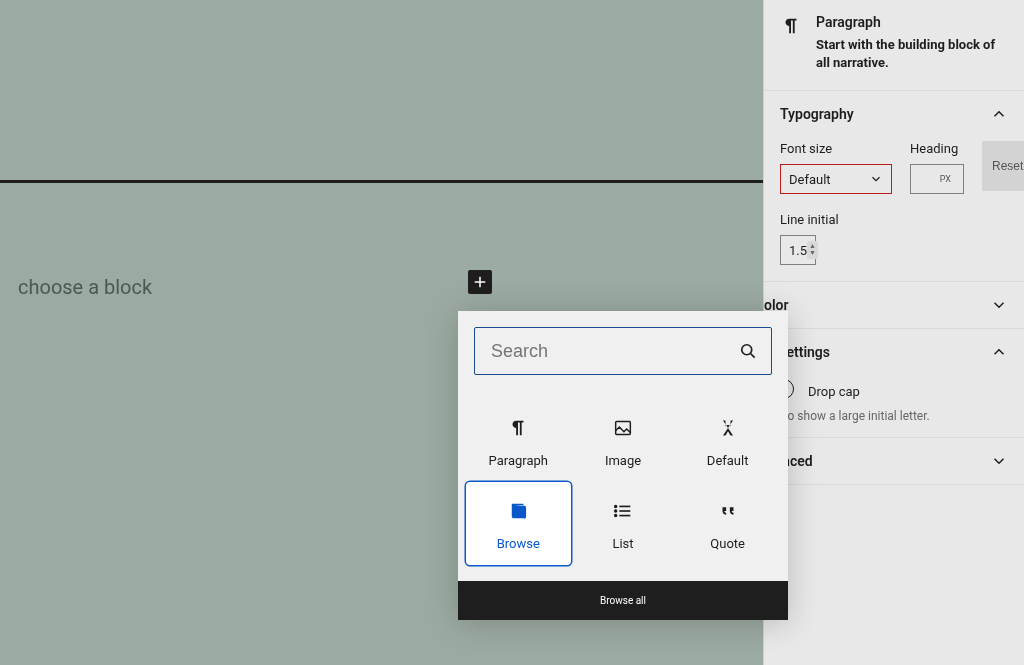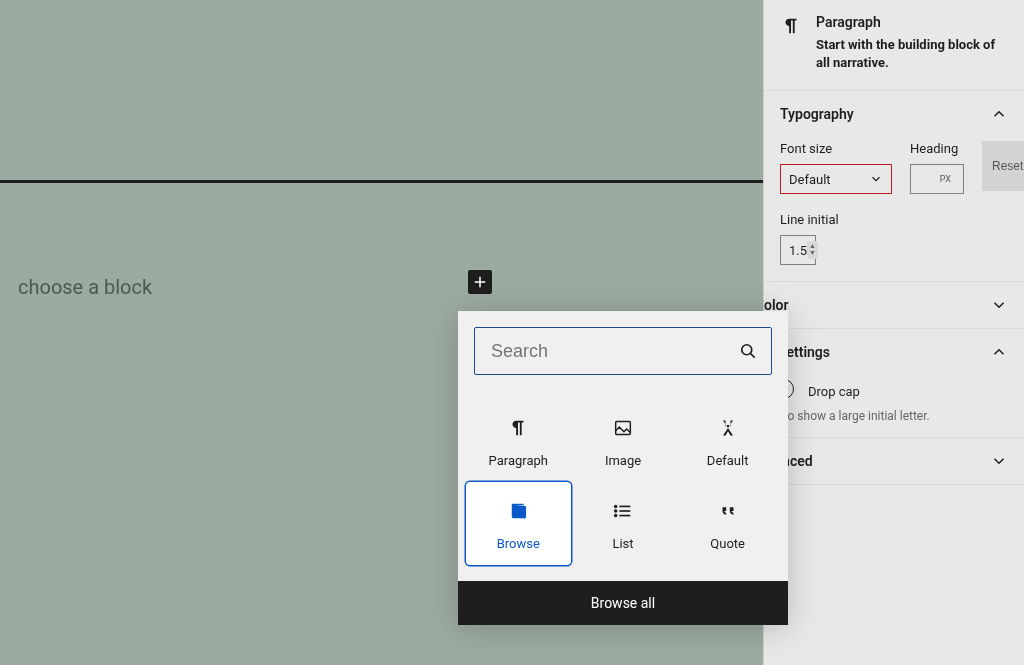--- a/index.html
+++ b/index.html
@@ -105,21 +105,21 @@
       background: #fff;
       color: #0a58ca;
       box-shadow: 0 0 0 1.5px #0a58ca;
     }
     .block-item.selected svg { stroke: #0a58ca; fill: #0a58ca; }
     .browse-all {
       background: #1e1e1e;
       color: #fff;
       text-align: center;
       padding: 14px;
-      font-size: 14px;
+      font-size: 10px;
       cursor: pointer;
     }
 
     .sidebar {
       position: absolute;
       top: 0;
       right: 0;
       width: 261px;
       height: 665px;
       background: #e8e8e8;

